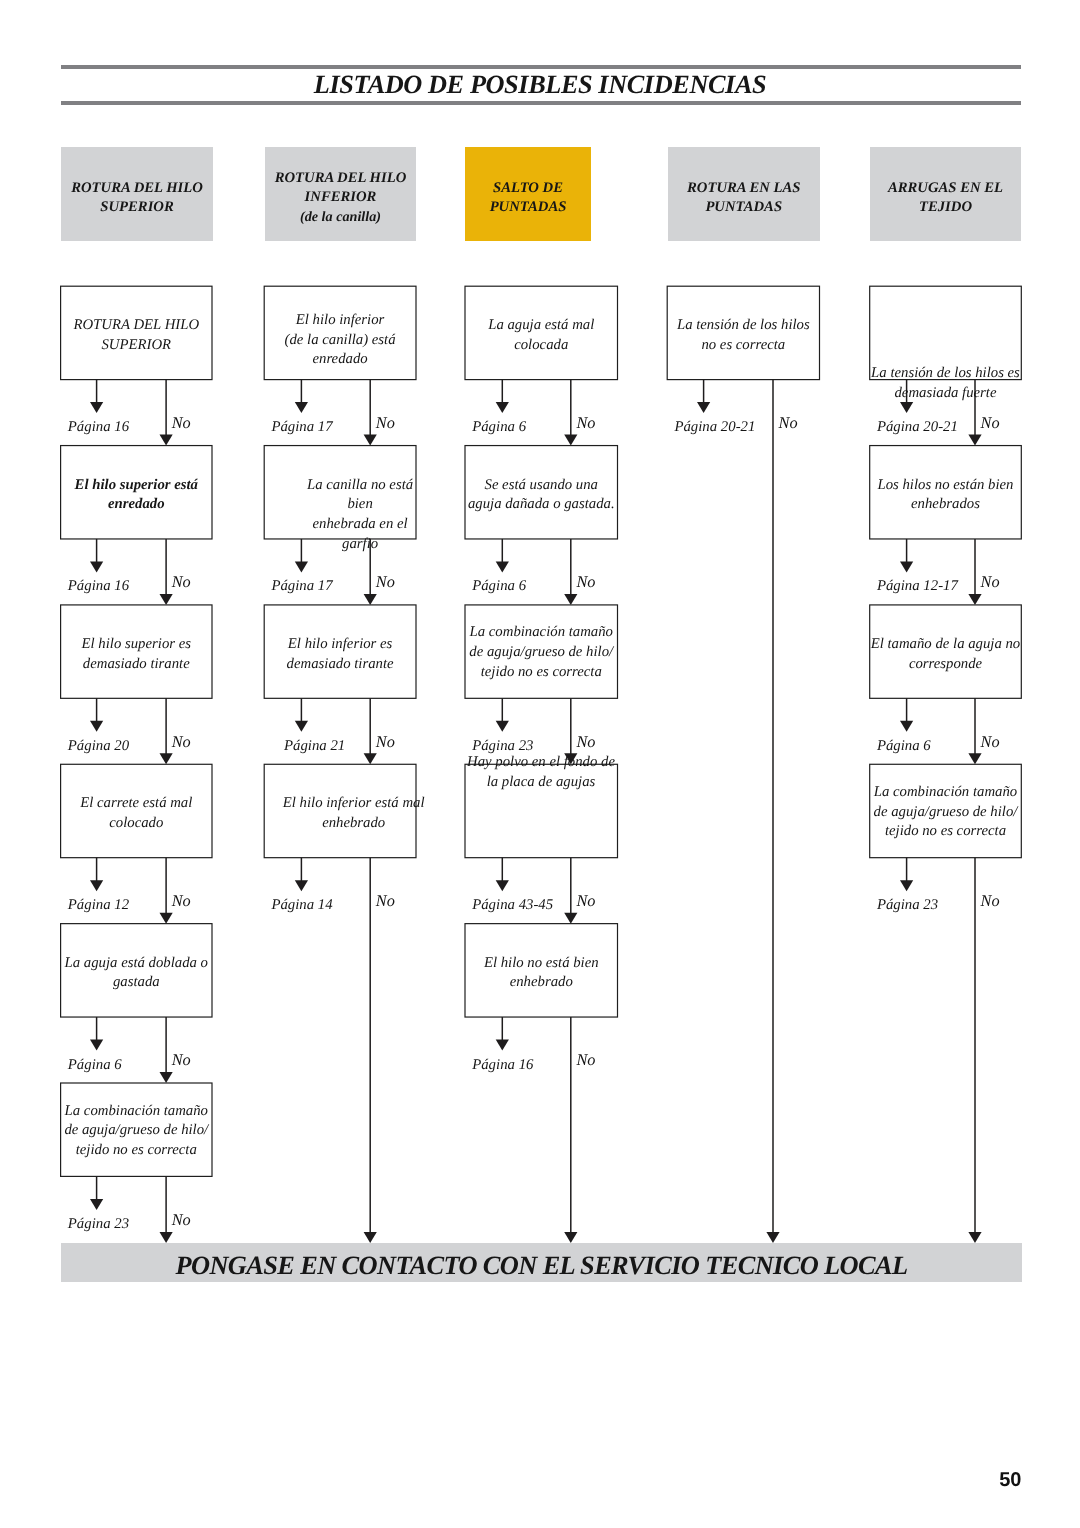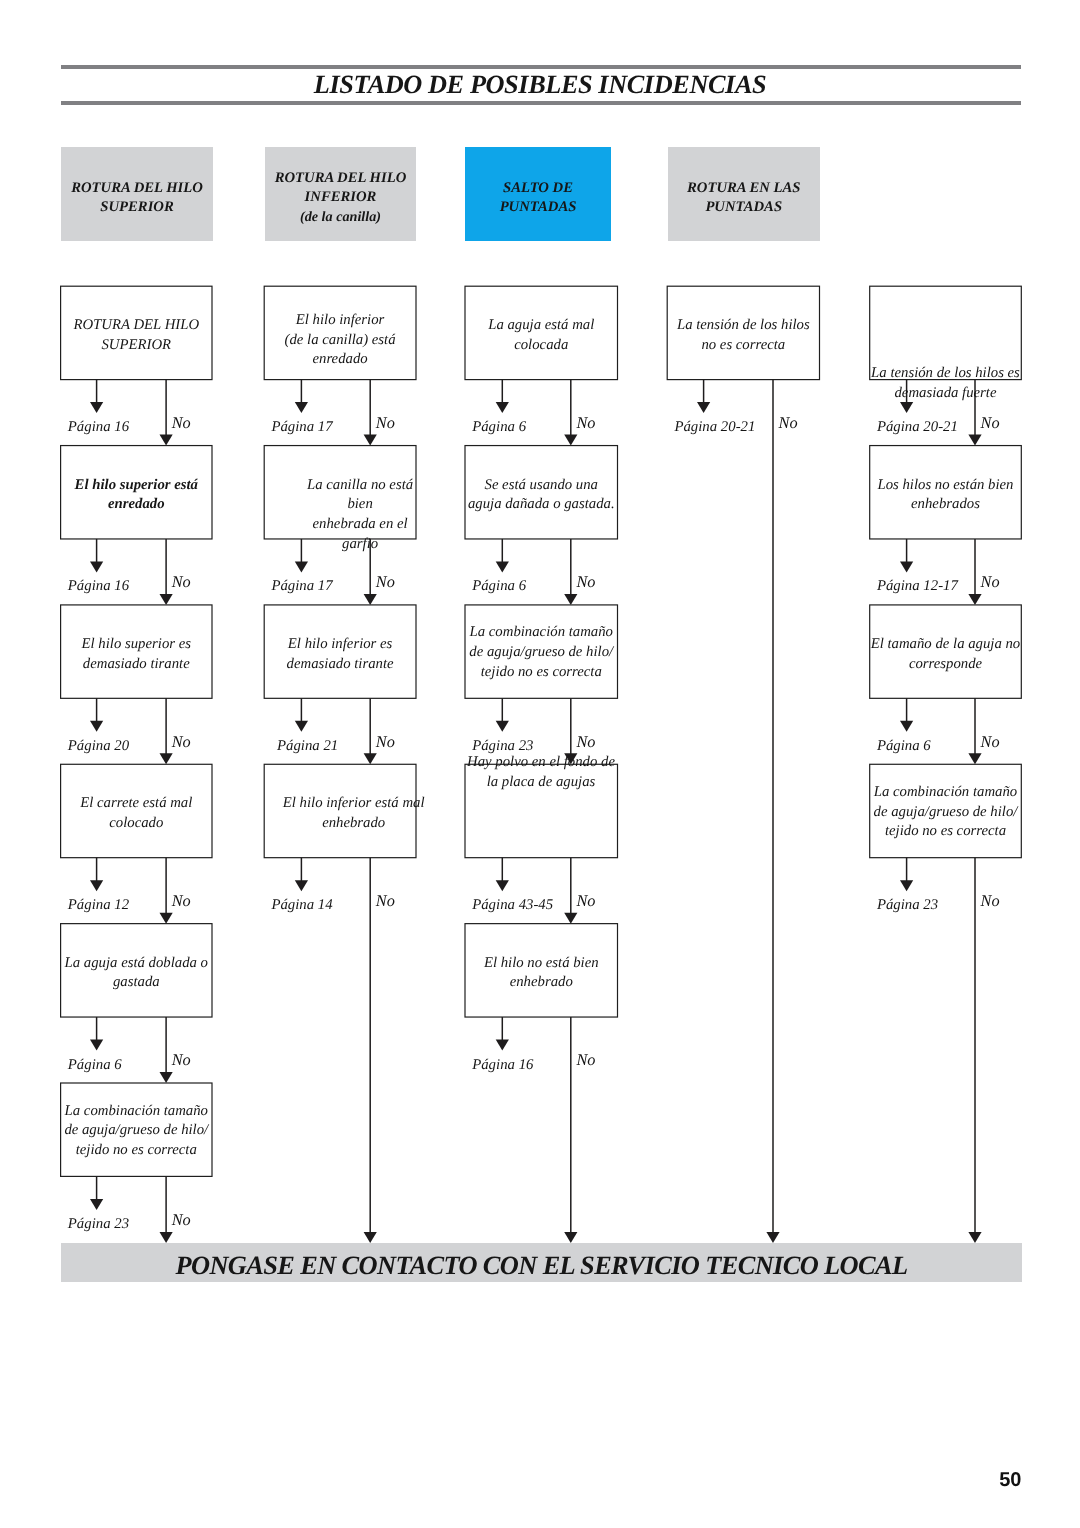--- a/index.html
+++ b/index.html
@@ -130,27 +130,31 @@
   <div id="page-title">LISTADO DE POSIBLES INCIDENCIAS</div>
   <div class="hdr" style="left: 61.3px; top: 147.2px; width: 151.5px; height: 94.3px; background-color: rgb(210, 211, 213);">
     <div>ROTURA DEL HILO</div>
     <div>SUPERIOR</div>
   </div>
   <div class="hdr" style="left: 264.6px; top: 147.2px; width: 151.8px; height: 94.3px; background-color: rgb(210, 211, 213);">
     <div>ROTURA DEL HILO</div>
     <div>INFERIOR</div>
     <div class="sm">(de la canilla)</div>
   </div>
-  <div class="hdr" style="left: 465px; top: 147.2px; width: 146px; height: 94.3px; background-color: #0ea5e9;">
+  <div class="hdr" style="left: 465px; top: 147.2px; width: 126px; height: 94.3px; background-color: #eab308;">
     <div>SALTO DE</div>
     <div>PUNTADAS</div>
   </div>
   <div class="hdr" style="left: 667.6px; top: 147.2px; width: 152.3px; height: 94.3px; background-color: rgb(210, 211, 213);">
     <div>ROTURA EN LAS</div>
     <div>PUNTADAS</div>
+  </div>
+  <div class="hdr" style="left: 869.7px; top: 147.2px; width: 151.6px; height: 94.3px; background-color: rgb(210, 211, 213);">
+    <div>ARRUGAS EN EL</div>
+    <div>TEJIDO</div>
   </div>
   <div class="nodebox" style="left:60.6px;top:316.2px;width:151.4px;">
     <div>ROTURA DEL HILO</div>
     <div>SUPERIOR</div>
   </div>
   <div class="pagelbl" style="left:67.8px;top:419.1px;">Página 16</div>
   <div class="nolbl" style="left:171.7px;top:412.8px;">No</div>
   <div class="nodebox" style="left:60.6px;top:475.56px;width:151.4px;font-weight:bold;">
     <div>El hilo superior está</div>
     <div>enredado</div>
@@ -192,21 +196,21 @@
   <div class="nodebox" style="left:264.2px;top:475.56px;width:151.8px;padding-left:40px;">
     <div>La canilla no está bien</div>
     <div>enhebrada en el garfio</div>
   </div>
   <div class="pagelbl" style="left:271.4px;top:578.46px;">Página 17</div>
   <div class="nolbl" style="left:375.8px;top:572.16px;">No</div>
   <div class="nodebox" style="left:264.2px;top:634.92px;width:151.8px;">
     <div>El hilo inferior es</div>
     <div>demasiado tirante</div>
   </div>
-  <div class="pagelbl" style="left:277px;top:737.82px;">Página 21</div>
+  <div class="pagelbl" style="left:284px;top:737.82px;">Página 21</div>
   <div class="nolbl" style="left:375.8px;top:731.52px;">No</div>
   <div class="nodebox" style="left:264.2px;top:794.28px;width:179px;">
     <div>El hilo inferior está mal</div>
     <div>enhebrado</div>
   </div>
   <div class="pagelbl" style="left:271.4px;top:897.18px;">Página 14</div>
   <div class="nolbl" style="left:375.8px;top:890.88px;">No</div>
   <div class="nodebox" style="left:465.0px;top:316.2px;width:152.5px;">
     <div>La aguja está mal</div>
     <div>colocada</div>

